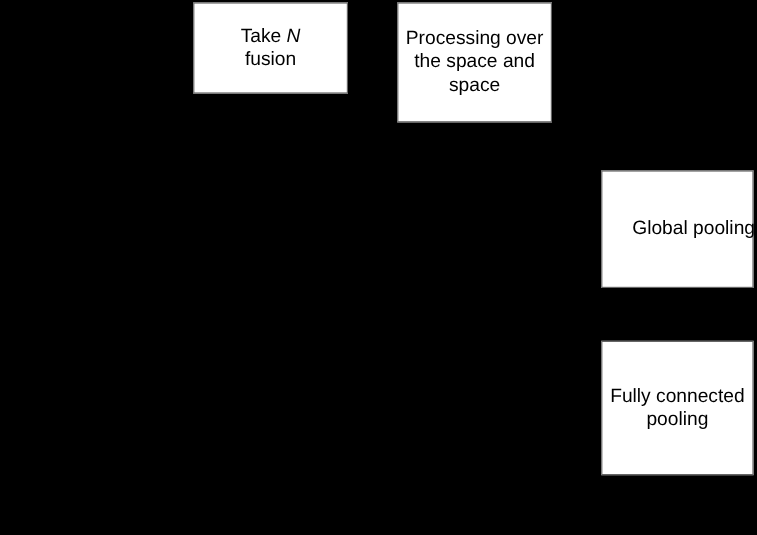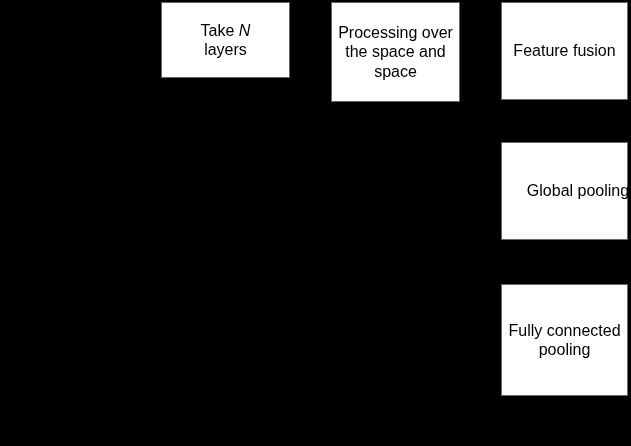--- a/index.html
+++ b/index.html
@@ -38,32 +38,29 @@
   .node-global-pooling  { left: 501px; top: 142px; width: 127px; height: 98px; padding-left: 27px;  }
   .node-fully-connected { left: 501px; top: 284px; width: 127px; height: 112px;  }
 </style>
 </head>
 <body>
 
 <div class="diagram" style="--bg: #000000; --box-fill: #ffffff; --box-border: #666666; --text-color: #000000;">
 
   <div class="node node-take-frames">
     <span class="line"><span>Take </span><span class="var-italic">N</span></span>
-    <span class="line">layers</span>
+    <span class="line">fusion</span>
   </div>
 
   <div class="node node-processing">
     <span class="line">Processing over</span>
     <span class="line">the space and</span>
     <span class="line">space</span>
   </div>
 
-  <div class="node node-feature-fusion">
-    <span class="line">Feature fusion</span>
-  </div>
 
   <div class="node node-global-pooling">
     <span class="line">Global pooling</span>
   </div>
 
   <div class="node node-fully-connected">
     <span class="line">Fully connected</span>
     <span class="line">pooling</span>
   </div>
 

